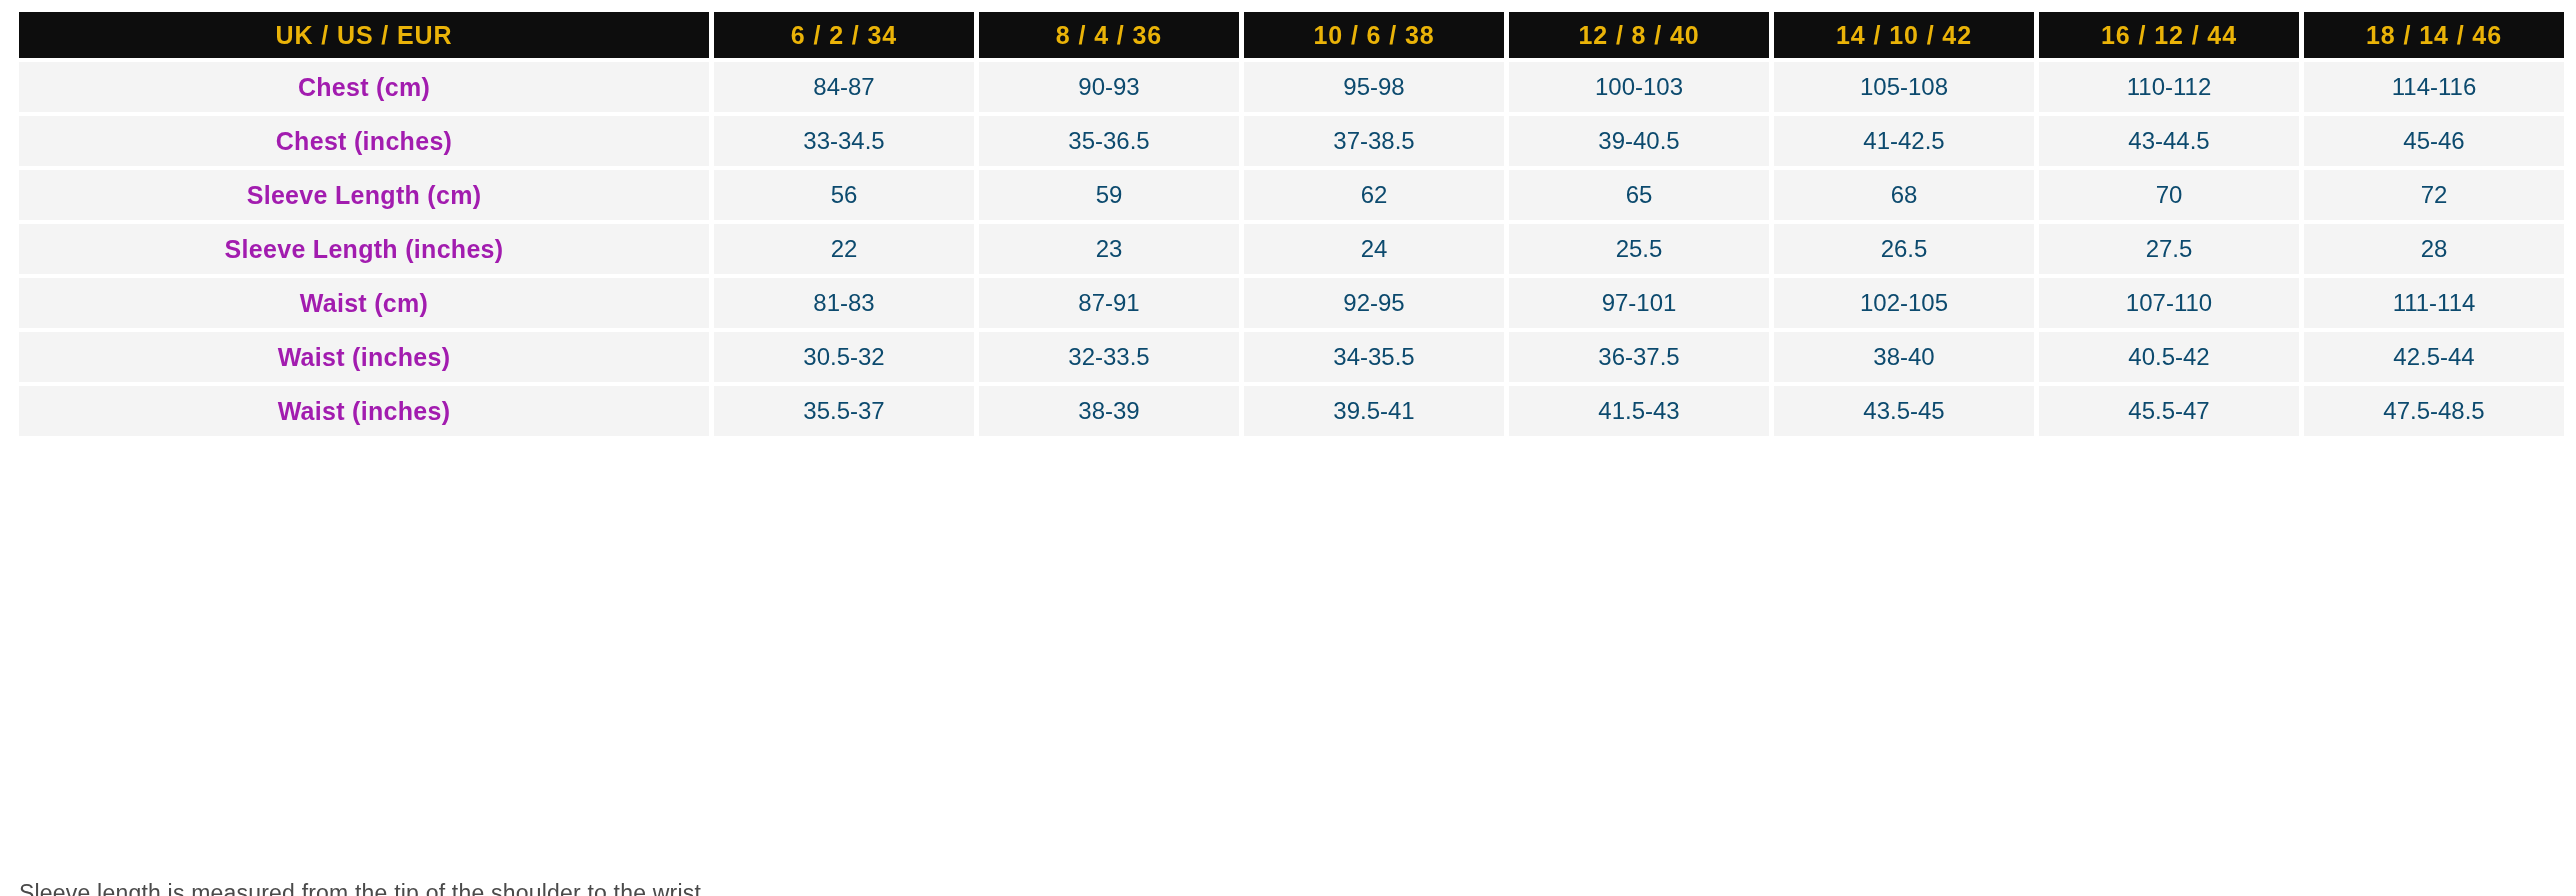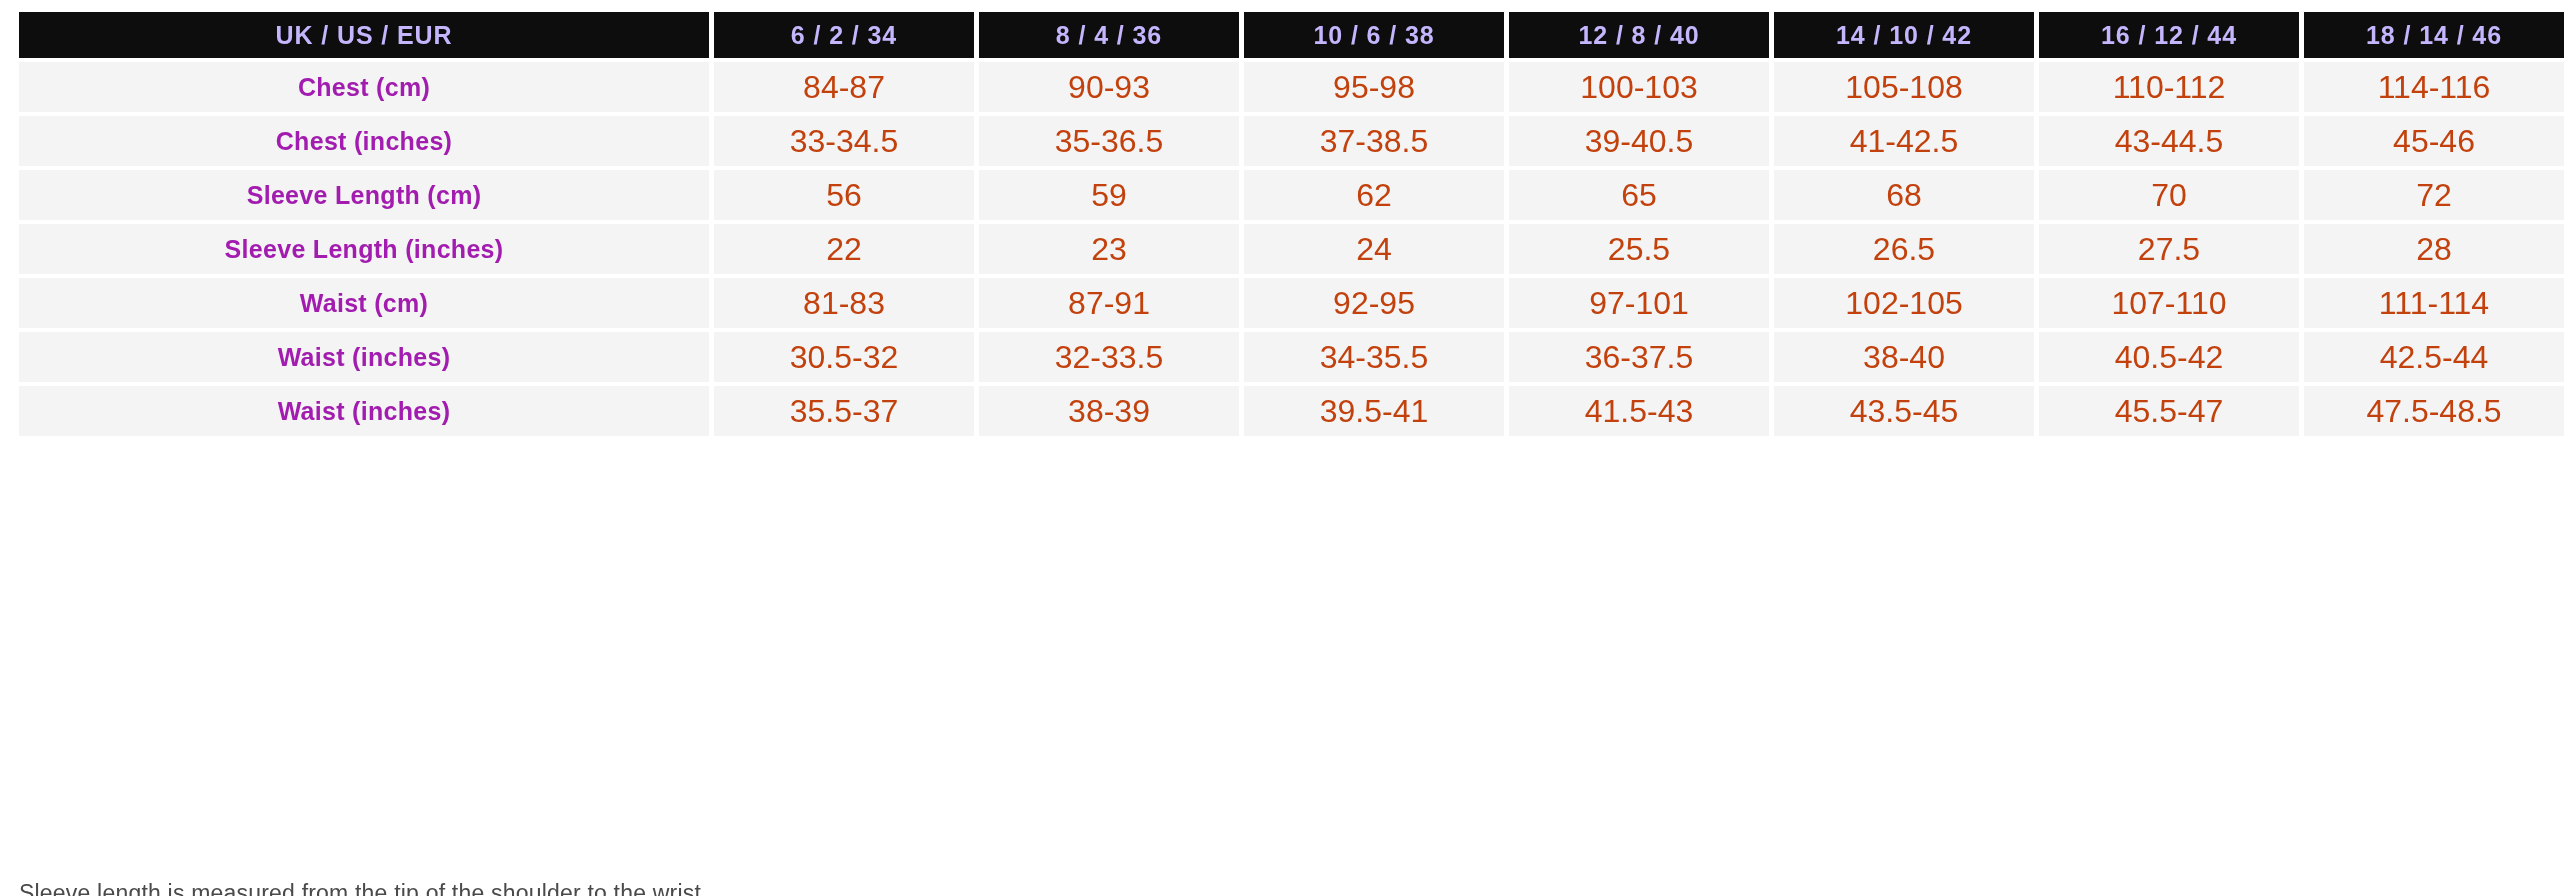--- a/index.html
+++ b/index.html
@@ -27,21 +27,21 @@
     border-collapse: separate;
     border-spacing: 5px 4px;
     width: 2548px;
     table-layout: fixed;
   }
   table.size-table col.label-col { width: 690px; }
   table.size-table col.size-col  { width: 260px; }
 
   th.header-cell {
     background: #0d0d0d;
-    color: #c4b5fd;
+    color: #eab308;
     font-size: 25px;
     font-weight: bold;
     letter-spacing: 0.9px;
     text-align: center;
     height: 46px;
     padding: 0 6px;
     vertical-align: middle;
     white-space: nowrap;
   }
   td.row-label {
@@ -51,22 +51,22 @@
     font-weight: bold;
     letter-spacing: 0.3px;
     text-align: center;
     height: 50px;
     padding: 0 6px;
     vertical-align: middle;
     white-space: nowrap;
   }
   td.value-cell {
     background: #f4f4f4;
-    color: #c2410c;
-    font-size: 32px;
+    color: #0c4a6e;
+    font-size: 24px;
     font-weight: normal;
     text-align: center;
     height: 50px;
     padding: 0 4px;
     vertical-align: middle;
     white-space: nowrap;
   }
   .footnote {
     position: absolute;
     left: 19px;

